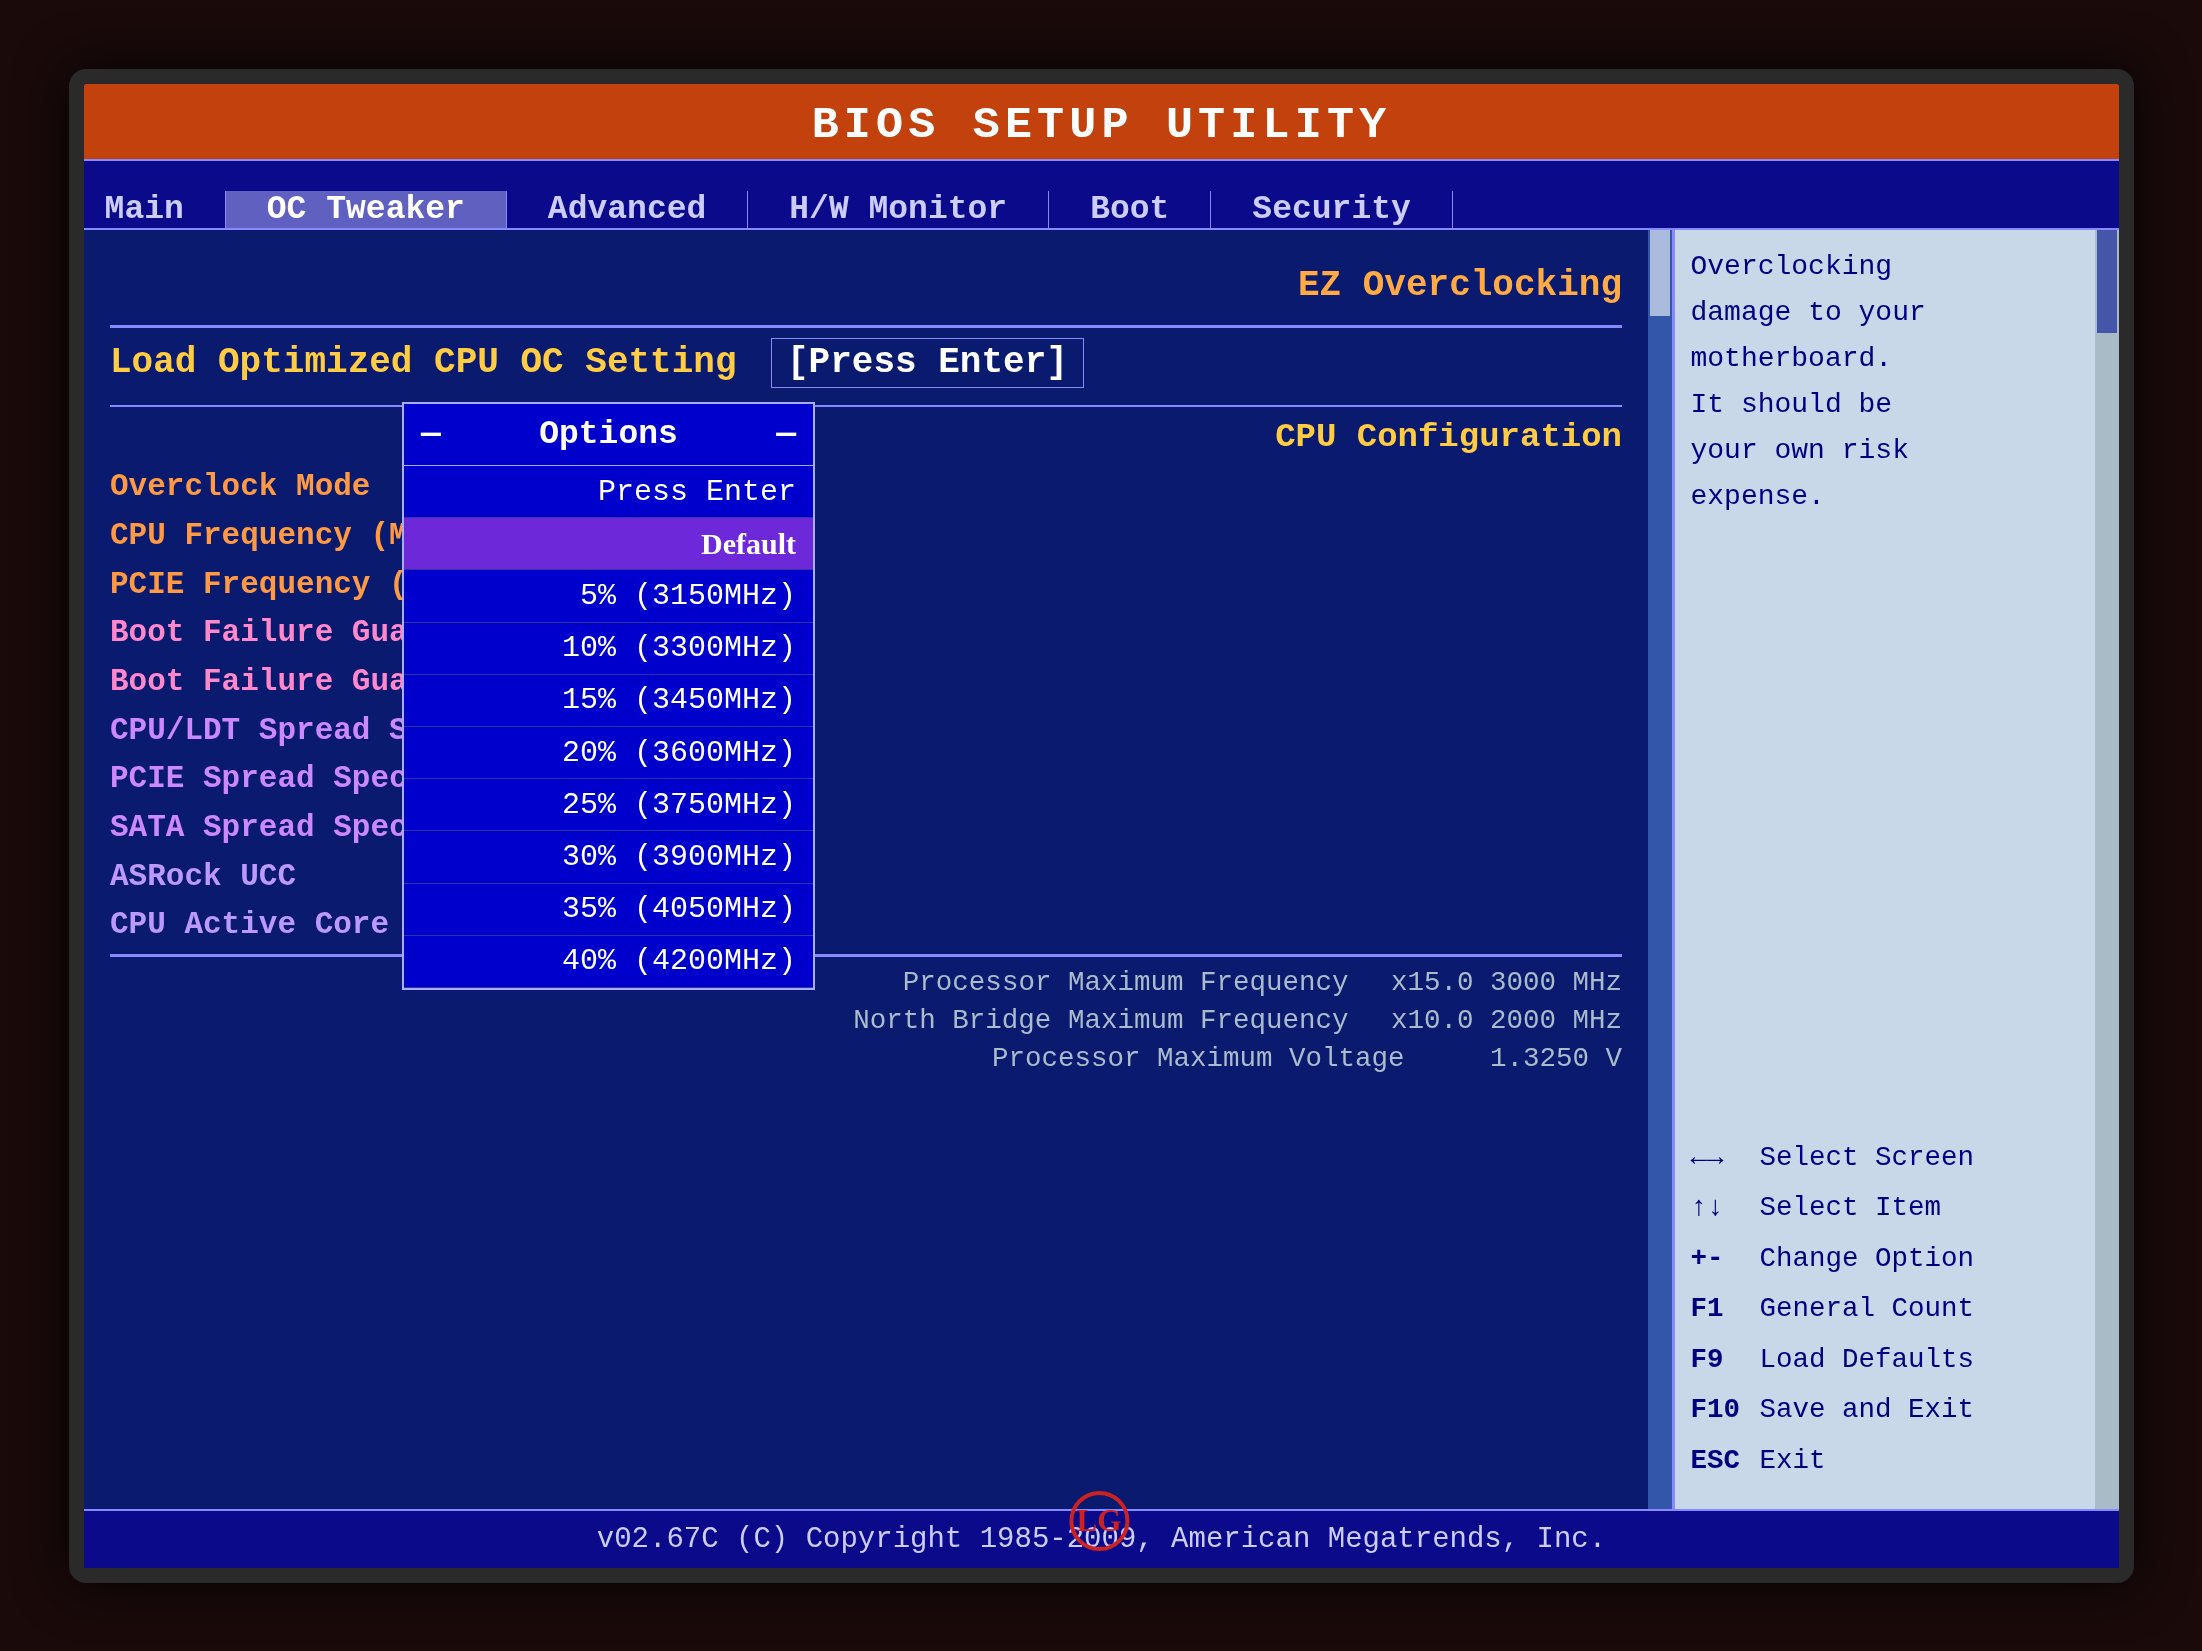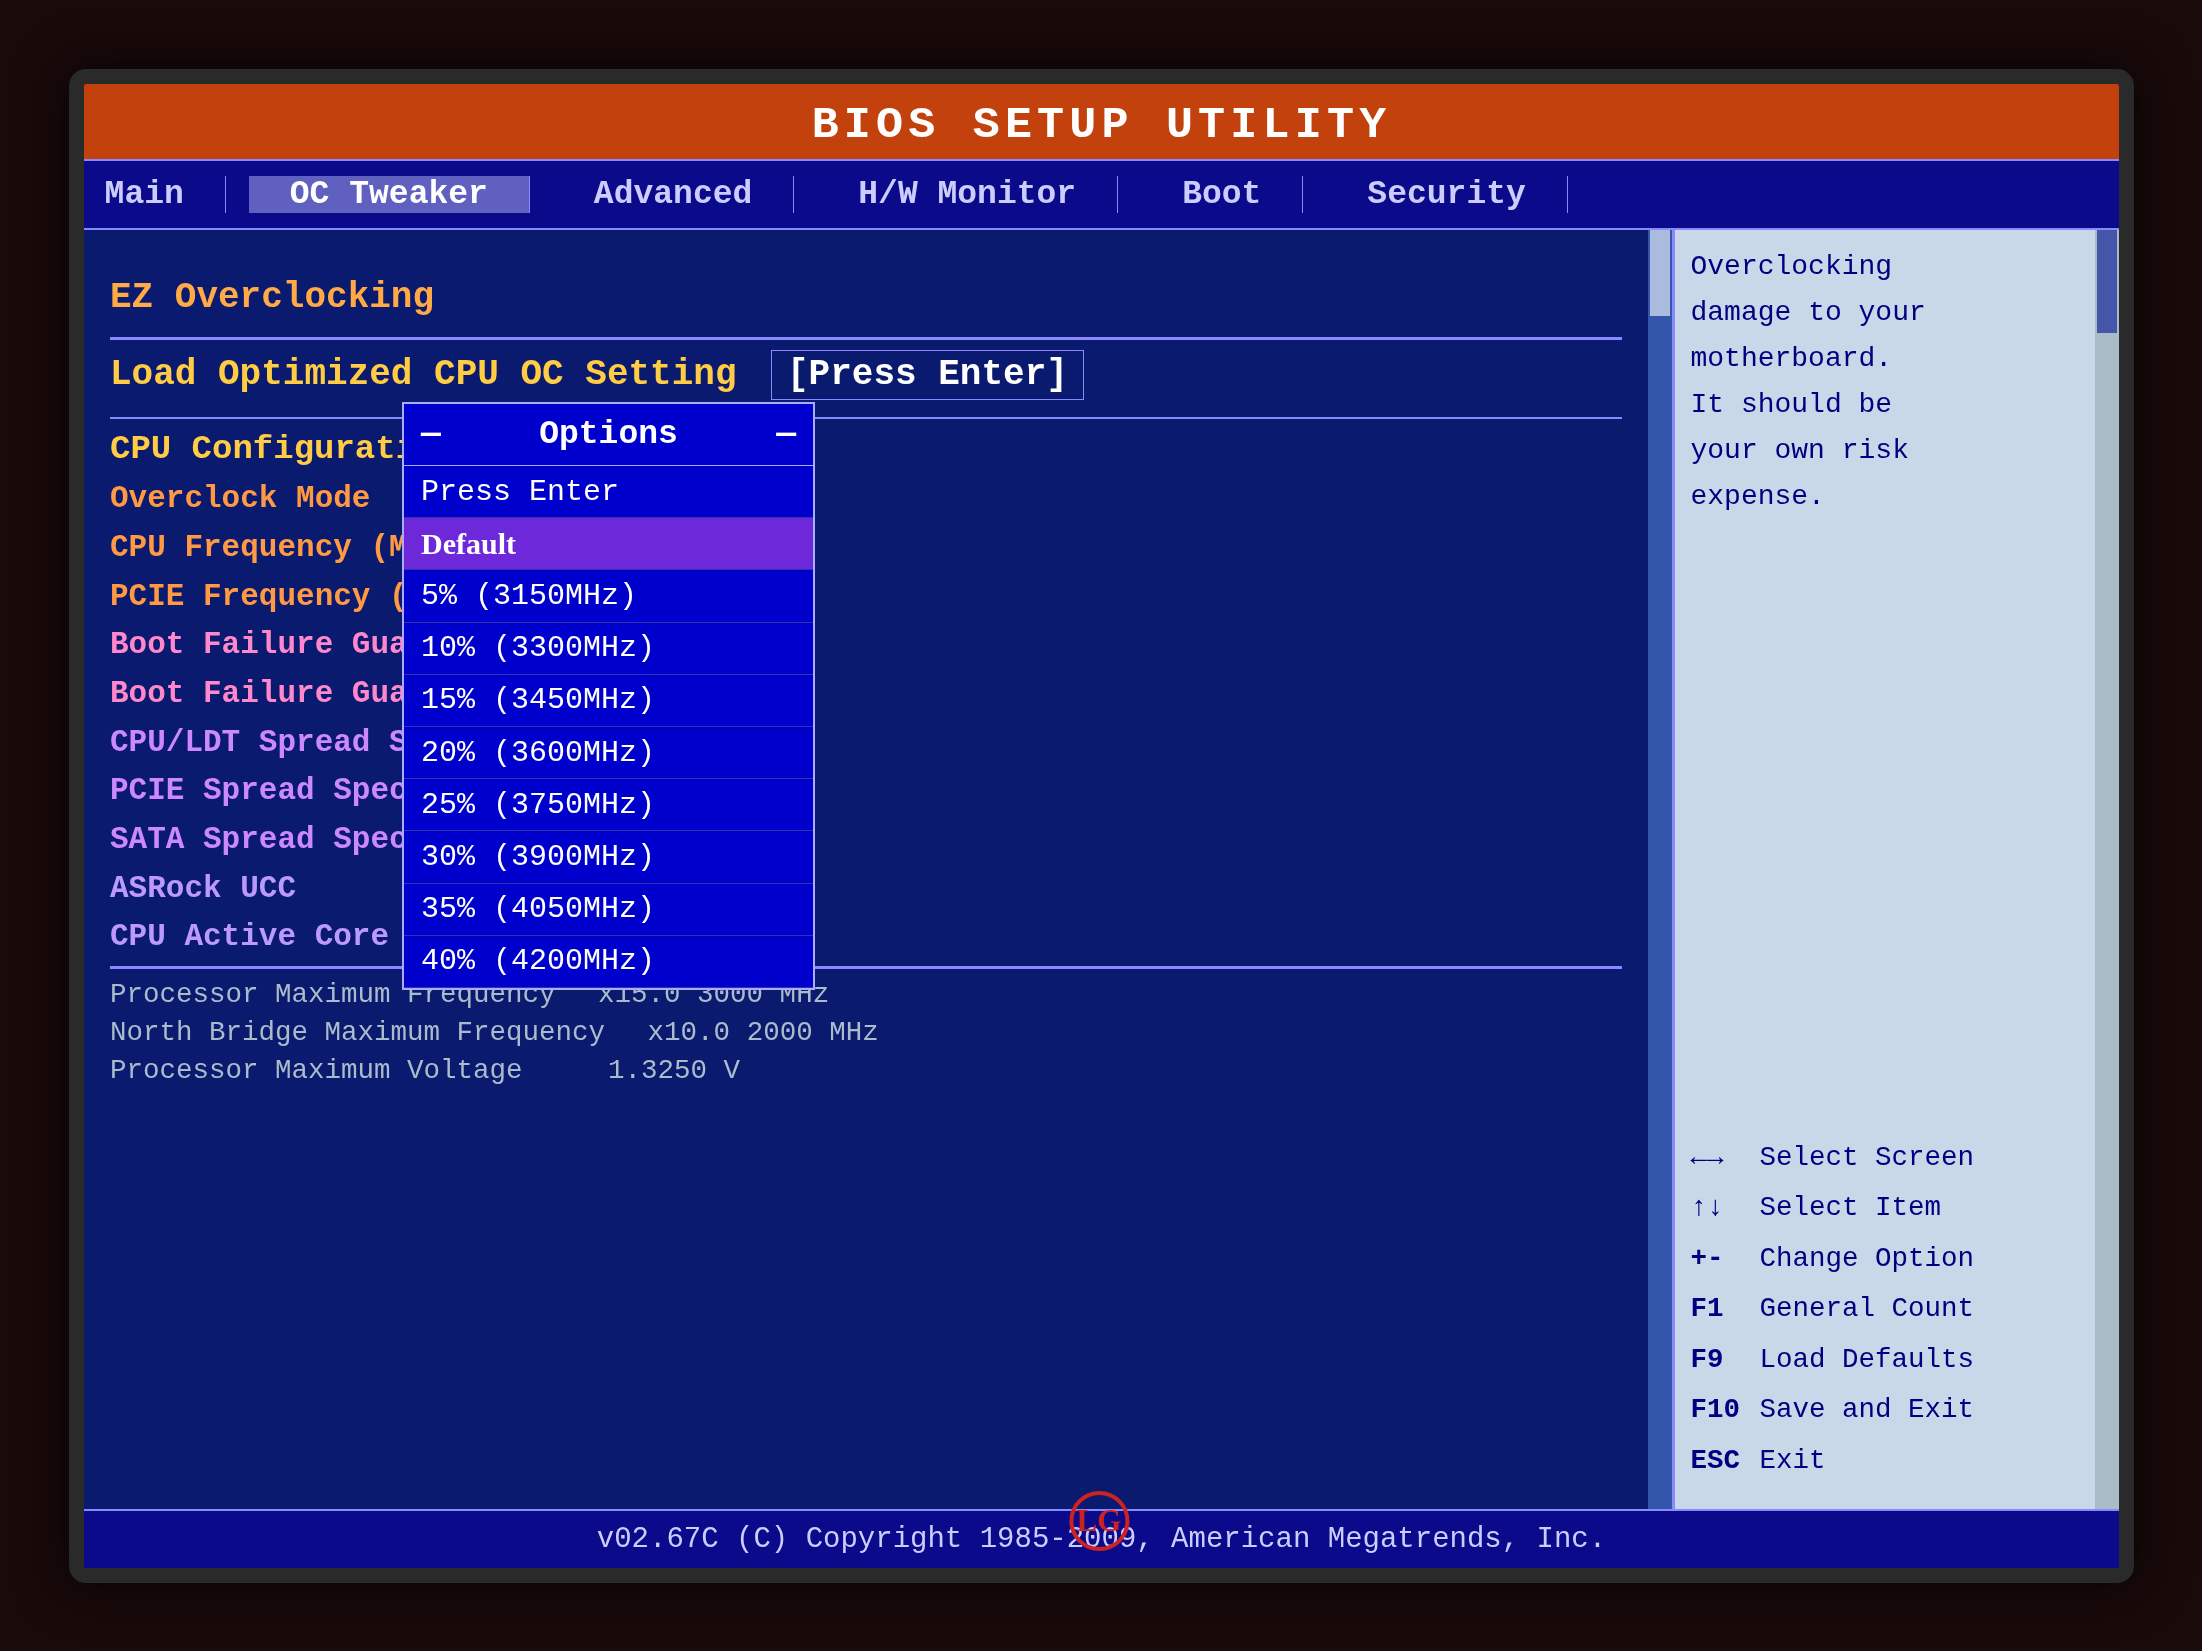--- a/index.html
+++ b/index.html
@@ -51,22 +51,21 @@
       font-weight: bold;
       letter-spacing: 5.2px;
     }
 
     
     .nav-tabs {
       display: flex;
       background: #0a0a8a;
       border-bottom: 2.6px solid #8888ff;
       height: 69px;
-      align-items: center;
-      gap: 23px;
+      align-items: flex-end;
     }
 
     .nav-tab {
       padding: 0 41px;
       display: flex;
       align-items: center;
       color: #ccccff;
       font-size: 33px;
       font-weight: bold;
       cursor: pointer;
@@ -85,23 +84,24 @@
     
     .main-content {
       display: flex;
       flex: 1;
       overflow: hidden;
     }
 
     
     .left-panel {
       flex: 1;
-      padding: 40px 26px 0 26px;
+      padding: 28px 26px 0 26px;
       position: relative;
       overflow: hidden;
+      text-align: right;
     }
 
     
     .right-sidebar {
       width: 447px;
       background: #c8d8e8;
       padding: 17px 15.5px;
       border-left: 3.4px solid #8888ff;
       font-size: 28px;
       color: #000080;

